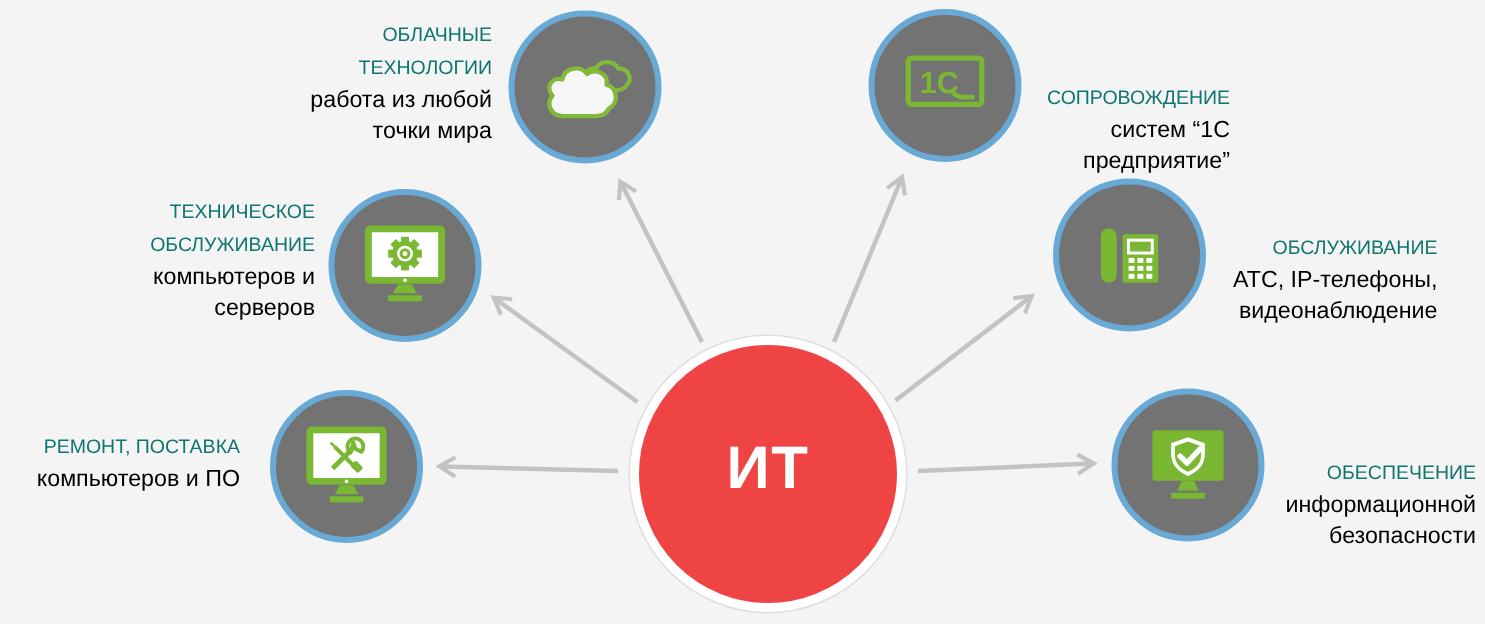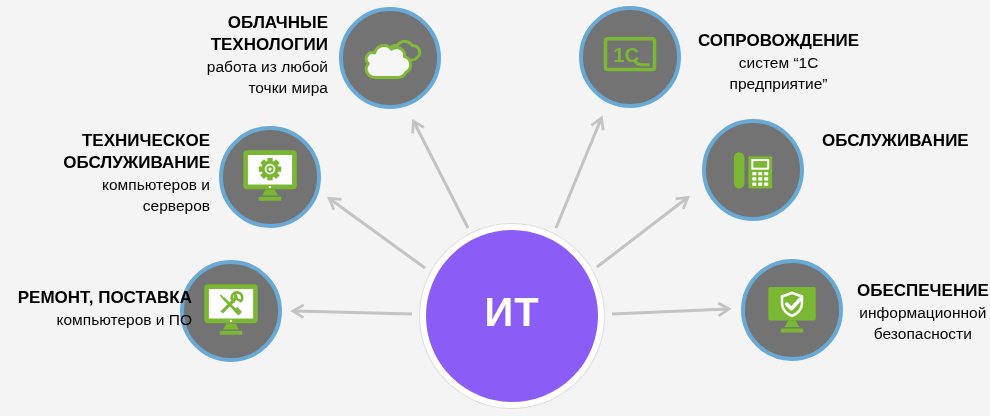--- a/index.html
+++ b/index.html
@@ -22,45 +22,45 @@
     background:#737373;
     display:flex;align-items:center;justify-content:center;
     z-index:2;
   }
   .node-circle svg{display:block;}
   .hub{
     position:absolute;
     left:420px;top:224px;
     width:172px;height:172px;
     border-radius:50%;
-    background:#8b5cf6;
+    background:#ef4444;
     border:6px solid #ffffff;
     box-shadow:0 0 0 1px #dededf;
     display:flex;flex-direction:column;align-items:center;justify-content:center;
     z-index:3;
   }
   .hub .l1{
     color:#fff;font-size:40px;font-weight:bold;letter-spacing:1px;
     line-height:42px;transform:translateY(-4px);
   }
   .hub .l2{
     color:#fff;font-size:21px;font-weight:bold;letter-spacing:1px;
     line-height:26px;transform:translateY(-2px);
   }
   .node-text{position:absolute;z-index:2;}
   .node-text .title{
-    font-size:17px;font-weight:bold;color:#000000;
+    font-size:13px;font-weight:normal;color:#0f766e;
     line-height:22px;white-space:pre-line;
   }
   .node-text .subtitle{
     font-size:15.5px;color:#000000;
     line-height:21px;white-space:pre-line;
   }
   .align-right{text-align:right;}
-  .align-left{text-align:center;}
+  .align-left{text-align:right;margin-top:24px;}
 </style>
 </head>
 <body>
 
 <div class="canvas">
 
   <svg class="arrows" width="990" height="416" viewBox="0 0 990 416">
     <defs>
       <marker id="ah" viewBox="0 0 16 16" markerWidth="17" markerHeight="17" markerUnits="userSpaceOnUse" refX="12" refY="8" orient="auto">
         <path d="M3,2 L13,8 L3,14" fill="none" stroke="#c3c3c4" stroke-width="2.6"></path>
@@ -121,21 +121,21 @@
       <path d="M36,52 L56,32" stroke="#7ab733" stroke-width="5"></path>
       <path d="M54,36 a8,8 0 1 1 11,-1 l-6,-3 -2,-6 z" fill="none" stroke="#7ab733" stroke-width="4" stroke-linejoin="round"></path>
       <path d="M38,30 L58,50" stroke="#7ab733" stroke-width="4"></path>
       <path d="M34,26 L38,30" stroke="#7ab733" stroke-width="2.5"></path>
       <rect x="55" y="46" width="11" height="8" rx="2" fill="#7ab733" transform="rotate(45 60 50)"></rect>
       <circle cx="50" cy="65" r="1.8" fill="#ffffff"></circle>
       <path d="M43,69 h14 l5,9 h-24 z" fill="#7ab733"></path>
       <rect x="33" y="80" width="34" height="6" rx="1" fill="#7ab733"></rect>
     </svg>
   </div>
-  <div class="node-text align-right" style="right:798px;top:287px;">
+  <div class="node-text align-right" style="right:830px;top:287px;">
     <div class="title">РЕМОНТ, ПОСТАВКА</div>
     <div class="subtitle">компьютеров и ПО</div>
   </div>
 
   <div class="node-circle" style="left:579px;top:6px;">
     <svg width="70" height="70" viewBox="0 0 100 100">
       <rect x="15" y="24" width="70" height="44" rx="3" fill="none" stroke="#7ab733" stroke-width="5"></rect>
       <text x="26" y="57" font-family="Liberation Sans, sans-serif" font-size="29" font-weight="bold" fill="#7ab733">1С</text>
       <path d="M57,55 q2,6 11,6 h10" fill="none" stroke="#7ab733" stroke-width="4.5"></path>
     </svg>
@@ -159,20 +159,22 @@
           <rect x="58" y="61" width="6" height="5"></rect>
           <rect x="67" y="61" width="6" height="5"></rect>
         <rect x="49" y="69" width="6" height="5"></rect>
           <rect x="58" y="69" width="6" height="5"></rect>
           <rect x="67" y="69" width="6" height="5"></rect>
       </g>
     </svg>
   </div>
   <div class="node-text align-left" style="left:822px;top:130px;">
     <div class="title">ОБСЛУЖИВАНИЕ</div>
+    <div class="subtitle">АТС, IP-телефоны,
+видеонаблюдение</div>
   </div>
 
   <div class="node-circle" style="left:741px;top:259px;">
     <svg width="66" height="66" viewBox="0 0 100 100">
       <rect x="14" y="15" width="72" height="51" rx="3" fill="#7ab733"></rect>
       <path d="M50,22 l17,6 v11 c0,11 -7,18 -17,22 c-10,-4 -17,-11 -17,-22 v-11 z" fill="#ffffff"></path>
       <path d="M50,22 l17,6 v11 c0,11 -7,18 -17,22 c-10,-4 -17,-11 -17,-22 v-11 z" fill="#7ab733" transform="translate(50,41.5) scale(0.78) translate(-50,-41.5)"></path>
       <path d="M42,41 l7,7 l13,-14" fill="none" stroke="#ffffff" stroke-width="5.5" stroke-linecap="round" stroke-linejoin="round"></path>
       <path d="M44,66 h12 l5,10 h-22 z" fill="#7ab733"></path>
       <rect x="33" y="78" width="34" height="6" rx="1" fill="#7ab733"></rect>

